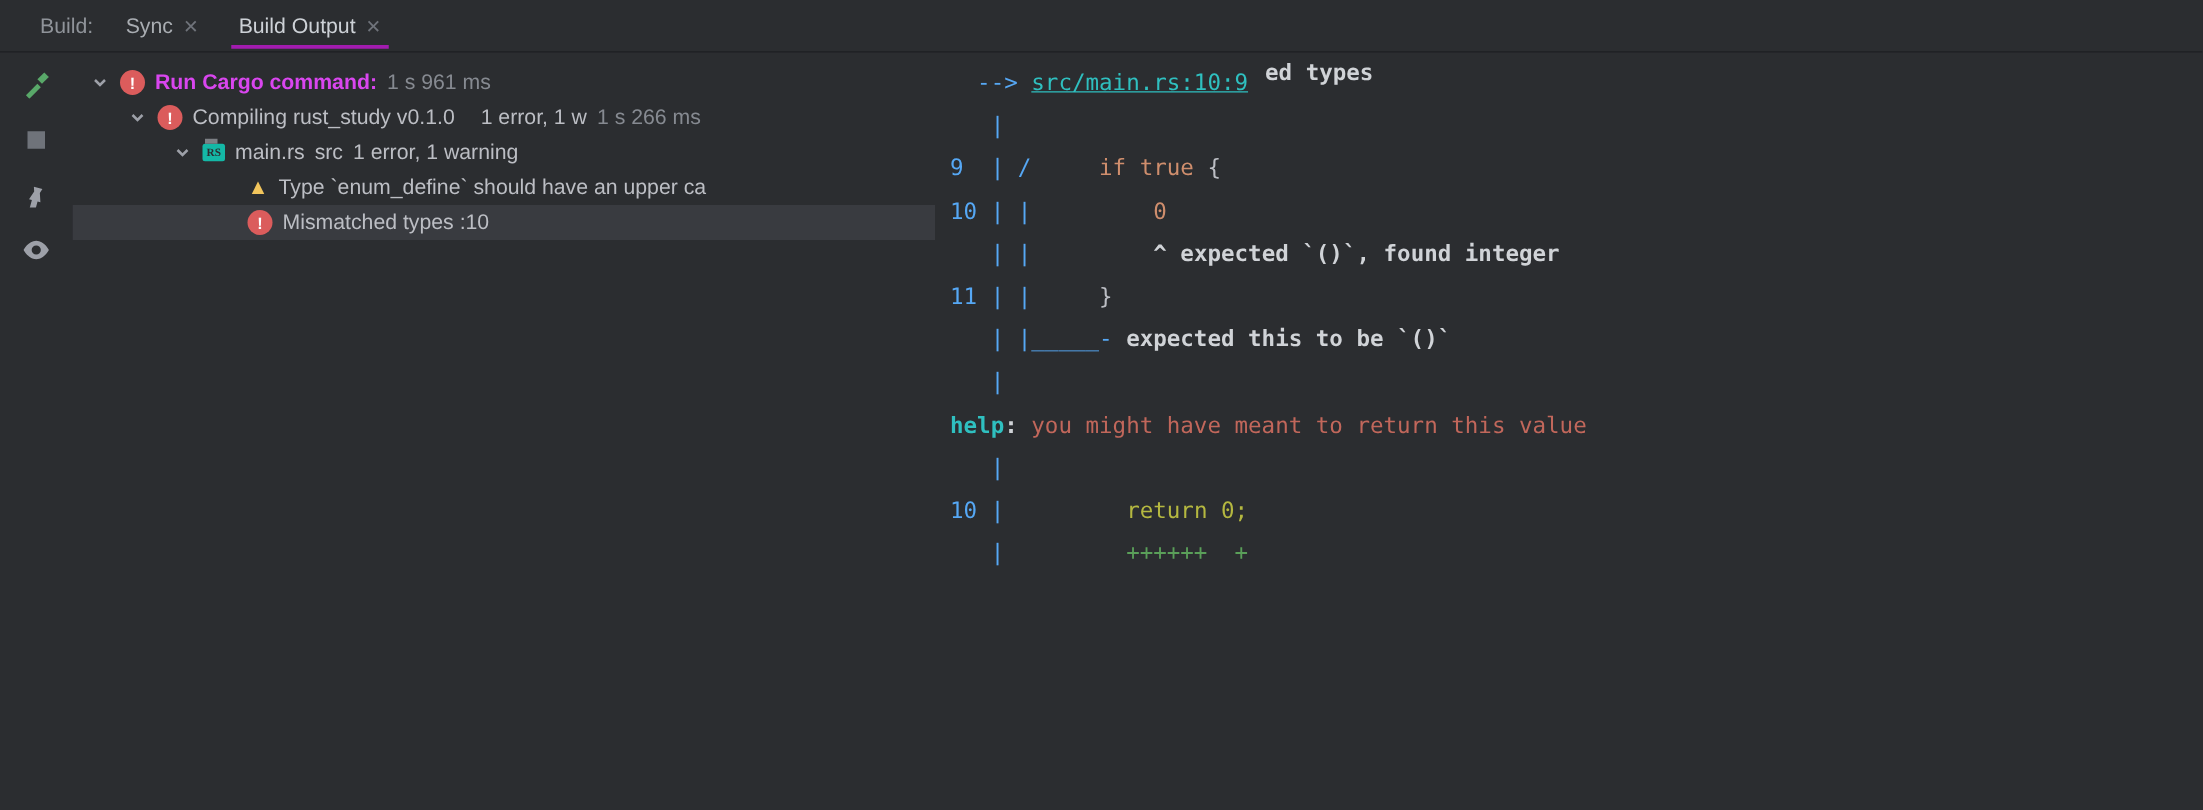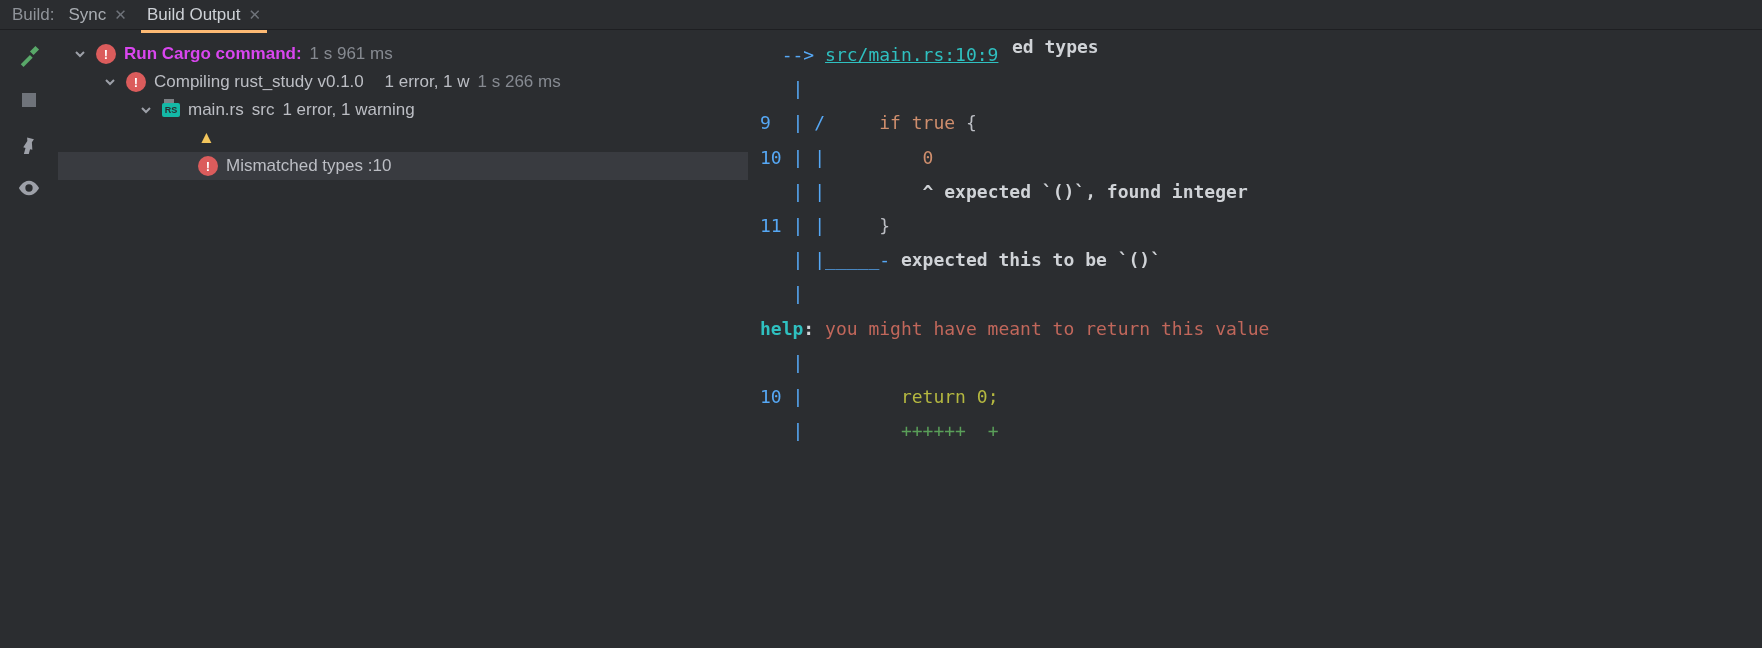--- a/index.html
+++ b/index.html
@@ -8,38 +8,38 @@
     color: #bcbec4;
     font-family: -apple-system, BlinkMacSystemFont, "Segoe UI", sans-serif;
     font-size: 17px;
     width: 1762px;
     height: 648px;
     overflow: hidden;
   }
   .tabbar {
     display: flex;
     align-items: center;
-    height: 30px;
-    padding-left: 12px;
+    height: 42px;
+    padding-left: 32px;
     border-bottom: 1px solid #1e1f22;
-    gap: 8px;
+    gap: 20px;
     color: #a0a0a0;
   }
   .tabbar-label { color: #8f9399; }
   .tab {
     display: flex;
     align-items: center;
     gap: 8px;
     padding: 8px 6px;
     cursor: pointer;
     color: #a9adb2;
   }
   .tab.active {
     color: #cdd1d6;
-    border-bottom: 3px solid #fdba74;
+    border-bottom: 3px solid #a21caf;
     padding-bottom: 5px;
   }
   .close-x {
     color: #6f737a;
     font-size: 15px;
   }
   .main {
     display: flex;
     height: calc(100% - 42px);
   }
@@ -75,20 +75,21 @@
   }
   .err-circ {
     width: 20px; height:20px; background:#db5c5c; border-radius:50%; display:flex;align-items:center;justify-content:center;color:#fff;font-size:13px;font-weight:bold;
   }
   .warn-tri { color:#f2c55c; font-size:17px; }
   .bold { font-weight:600; color:#d946ef;}
   .dim { color:#868a91; }
   .rs-icon {
     width:18px;height:14px;background:#14b8a6;color:#2b2d30;font-size:9px;font-weight:bold;display:inline-flex;align-items:center;justify-content:center;border-radius:2px;
     position:relative;
+    font-family:Liberation Serif, serif;
   }
   .rs-icon::before{ content:""; position:absolute; top:-4px; left:2px; width:10px; height:4px; background:#7d8085; }
   
   .output-pane {
     flex:1;
     font-family: Menlo, Consolas, monospace;
     font-size: 18px;
     line-height: 1.9;
     padding: 8px 0 0 12px;
     color:#bcbec4;
@@ -191,20 +192,21 @@
             </svg>
           </span>
         <span class="rs-icon">RS</span>
         <span>main.rs</span>
         <span>src</span>
         <span>1 error, 1 warning</span>
       </div>
 
       <div class="row indent-4">
         <span class="warn-tri">▲</span>
+        <span>Type `enum_define` should have an upper ca</span>
       </div>
 
       <div class="row indent-4 selected">
         <span class="err-circ">!</span>
         <span>Mismatched types :10</span>
       </div>
     </div>
 
     <div class="output-pane">
       <span class="fragment-header bold-msg">ed types</span>

